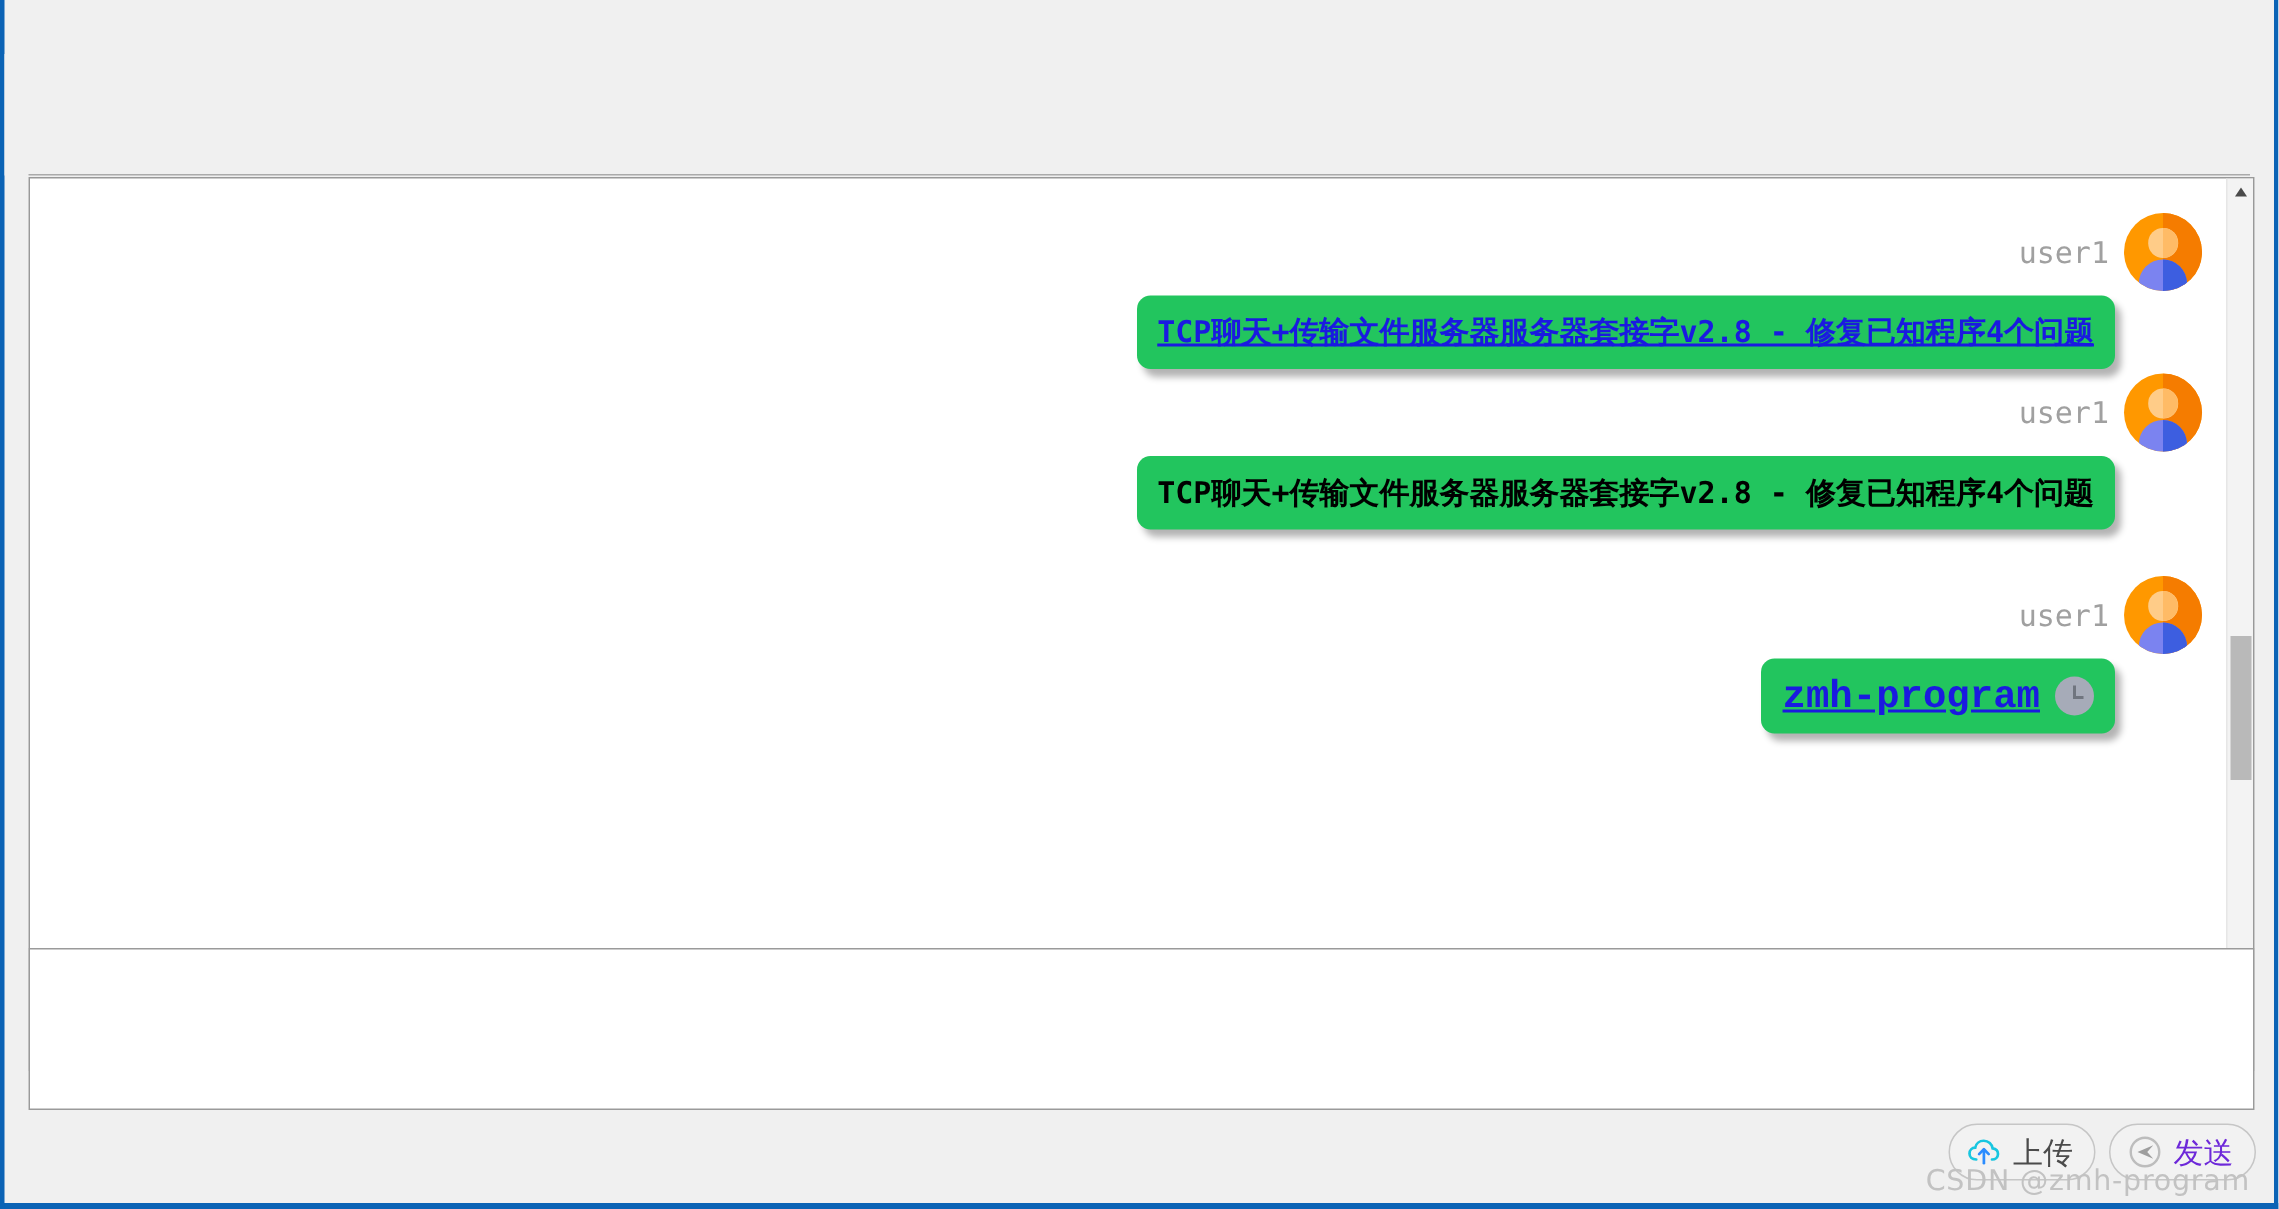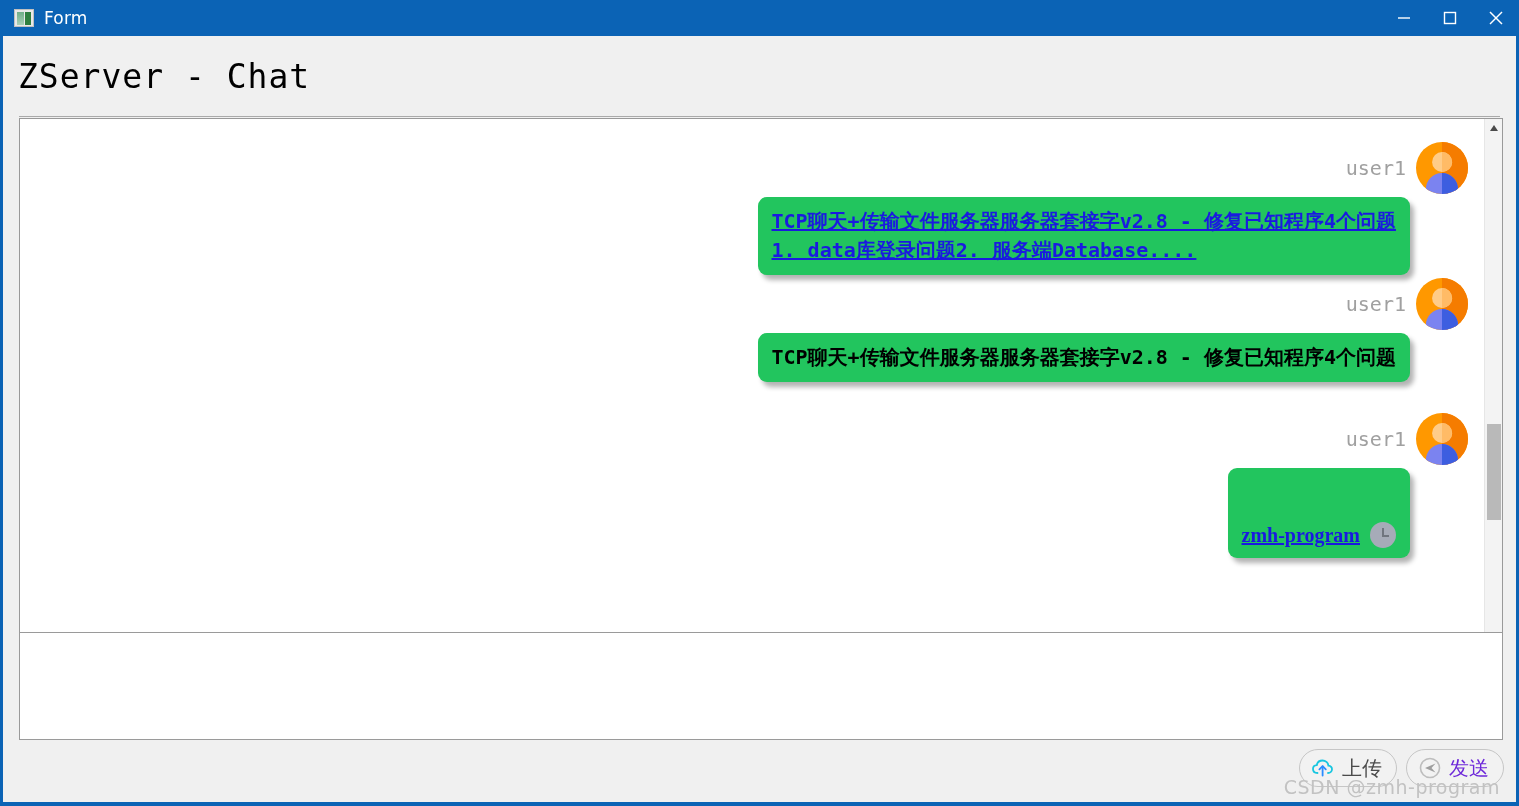--- a/index.html
+++ b/index.html
@@ -160,23 +160,22 @@
     color: #1a1ae0;
     text-decoration: underline;
     font-weight: bold;
   }
   .bubble-text.plain {
     color: #000000;
     font-weight: bold;
   }
   .bubble-inline {
     display: flex; align-items: center; gap: 10px;
-    font-family: Liberation Serif, serif;
-    font-size: 20px;
-    margin-top: 44px;
+    font-family: Liberation Mono, monospace;
+    font-size: 26px;
   }
   .bubble-inline .uname {
     color: #1a1ae0;
     text-decoration: underline;
     font-weight: bold;
   }
   .bubble-inline .rest { color: #000000; font-weight: bold; }
   .clock-icon {
     width: 26px; height: 26px; flex: none;
     border-radius: 50%;
@@ -271,66 +270,42 @@
     color: #c2c2c2;
     letter-spacing: 0.5px;
     pointer-events: none;
   }
 </style>
 </head>
 <body>
 
 <div id="app">
 
-  <div class="titlebar">
-    <div class="title-icon"></div>
-    <div class="title-text">Form</div>
-    <div class="winbtns">
-      <div class="winbtn">
-        <svg width="18" height="18" viewBox="0 0 18 18">
-          <line x1="3" y1="9" x2="15" y2="9" stroke="#ffffff" stroke-width="1.4"></line>
-        </svg>
-      </div>
-      <div class="winbtn">
-        <svg width="18" height="18" viewBox="0 0 18 18">
-          <rect x="3.5" y="3.5" width="11" height="11" fill="none" stroke="#ffffff" stroke-width="1.4"></rect>
-        </svg>
-      </div>
-      <div class="winbtn">
-        <svg width="20" height="20" viewBox="0 0 20 20">
-          <line x1="4" y1="4" x2="16" y2="16" stroke="#ffffff" stroke-width="1.5"></line>
-          <line x1="16" y1="4" x2="4" y2="16" stroke="#ffffff" stroke-width="1.5"></line>
-        </svg>
-      </div>
-    </div>
-  </div>
 
   <div class="header">
-    <div class="header-title">ZServer - Chat</div>
     <div class="header-rule"></div>
   </div>
 
   <div class="chat-wrap">
     <div class="chat-scroll">
 
       <div class="msg-row">
         <div class="msg-meta">
           <span class="msg-user">user1</span>
           <span class="avatar">
             <span class="av-right"></span>
             <span class="av-head"></span>
             <span class="av-head-r"></span>
             <span class="av-body"></span>
             <span class="av-body-r"></span>
           </span>
         </div>
         <div class="bubble-line">
           <div class="bubble">
             <div class="bubble-text link">TCP聊天+传输文件服务器服务器套接字v2.8 - 修复已知程序4个问题</div>
-            <div class="bubble-text link">1. data库登录问题2. 服务端Database....</div>
           </div>
         </div>
       </div>
 
       <div class="msg-row">
         <div class="msg-meta">
           <span class="msg-user">user1</span>
           <span class="avatar">
             <span class="av-right"></span>
             <span class="av-head"></span>

